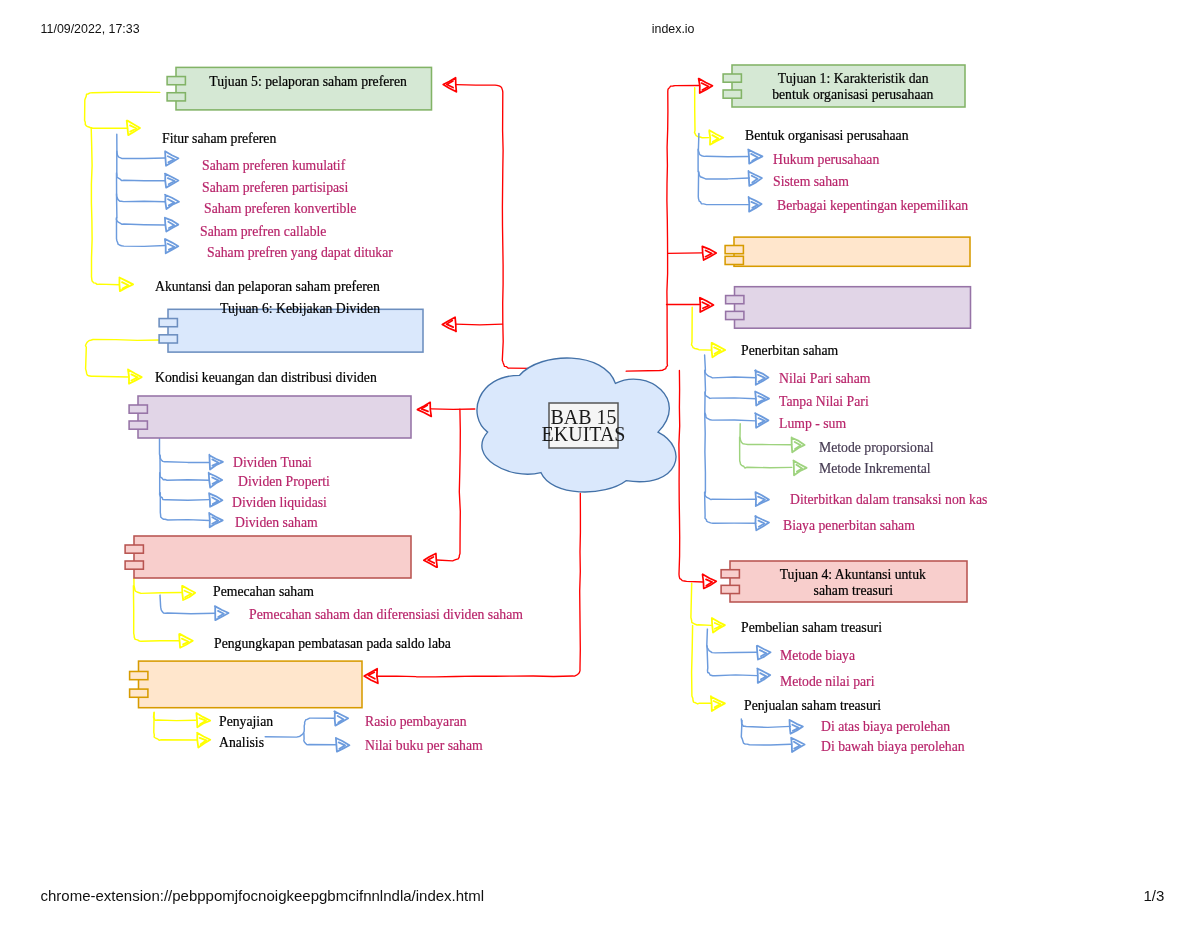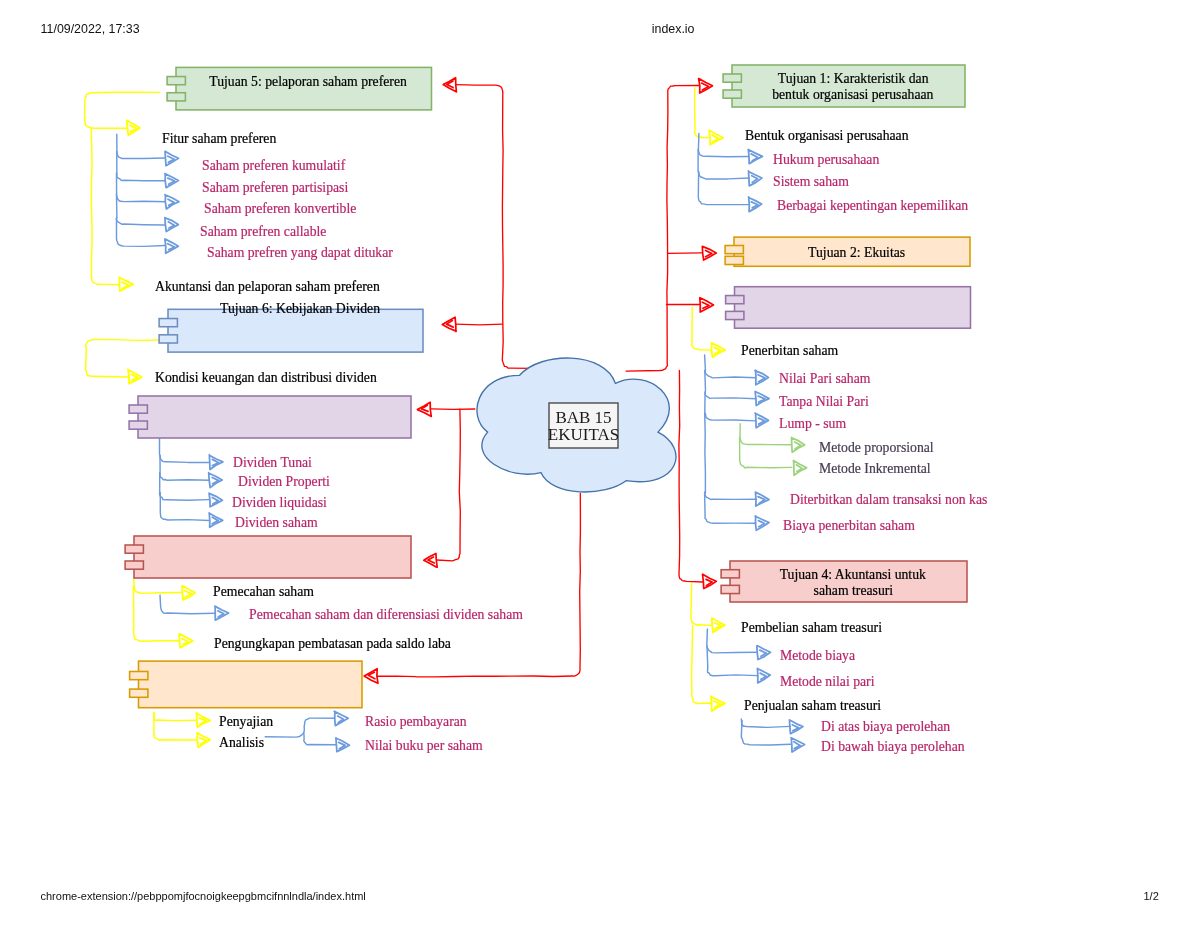--- a/index.html
+++ b/index.html
@@ -2,36 +2,36 @@
 <html><head>
 <meta charset="utf-8">
 <style>
   *{box-sizing:border-box;}
   html,body{margin:0;padding:0;}
   body{width:1200px;height:927px;background:#fff;overflow:hidden;position:relative;
        font-family:"Liberation Sans",sans-serif;-webkit-font-smoothing:antialiased;}
   .print-header{position:absolute;left:0;top:0;width:1200px;height:40px;font-size:12.4px;line-height:14px;color:#111;padding-left:16px;}
   .print-header .left{position:absolute;left:40.6px;top:22px;transform:translateZ(0);}
   .print-header .mid{position:absolute;left:651.8px;top:21.8px;transform:translateZ(0);}
-  .print-footer{position:absolute;left:0;top:880px;width:1200px;height:30px;font-size:11px;line-height:14px;color:#111;}
+  .print-footer{position:absolute;left:0;top:880px;width:1200px;height:30px;font-size:15px;line-height:14px;color:#111;}
   .print-footer .left{position:absolute;left:40.5px;top:9px;transform:translateZ(0);}
   .print-footer .right{position:absolute;left:1143.5px;top:9px;transform:translateZ(0);}
   #diagram{position:absolute;left:0;top:0;width:1200px;height:927px;}
   #textlayer{position:absolute;left:0;top:0;width:1200px;height:927px;}
   .node-text{position:absolute;display:flex;flex-direction:column;align-items:center;justify-content:center;
              font-family:"Liberation Serif",serif;font-size:14.6px;line-height:16px;color:#000;text-align:right;
              -webkit-text-stroke:0.22px #000;}
   .node-text>div{transform:scaleX(0.94) translateZ(0);height:16px;}
   .lbl{position:absolute;transform:translateY(-50%) scaleX(0.94) translateZ(0);transform-origin:left center;
        font-family:"Liberation Serif",serif;font-size:14.6px;line-height:18px;white-space:nowrap;}
   .lbl.black{color:#000;-webkit-text-stroke:0.22px #000;}
   .lbl.pink{color:#b8246a;-webkit-text-stroke:0.2px #b8246a;}
   .lbl.grey{color:#463b52;-webkit-text-stroke:0.2px #463b52;}
   #centertext{position:absolute;left:549px;top:403px;width:69px;height:45px;display:flex;flex-direction:column;
-              align-items:center;justify-content:center;font-family:"Liberation Serif",serif;font-size:17px;
+              align-items:center;justify-content:center;font-family:"Liberation Serif",serif;font-size:20px;
               line-height:17px;color:#1a1a1a;transform:translateZ(0);}
 </style>
 </head>
 <body>
 
 <div class="print-header">
   <span class="left">11/09/2022, 17:33</span>
   <span class="mid">index.io</span>
 </div>
 
@@ -414,23 +414,20 @@
 <div>Tujuan 5: pelaporan saham preferen</div>
 <div></div>
 </div>
 <div class="node-text" style="left:177px;top:299px;width:246px;height:34px">
 <div>Tujuan 6: Kebijakan Dividen</div>
 <div></div>
 </div>
 <div class="node-text" style="left:741px;top:65px;width:224px;height:42px">
 <div>Tujuan 1: Karakteristik dan</div>
 <div>bentuk organisasi perusahaan</div>
-</div>
-<div class="node-text" style="left:743px;top:237.1px;width:227px;height:29.2px">
-<div>Tujuan 2: Ekuitas</div>
 </div>
 <div class="node-text" style="left:739px;top:561px;width:228px;height:41px">
 <div>Tujuan 4: Akuntansi untuk</div>
 <div>saham treasuri</div>
 </div>
 <div class="lbl black" style="left:162px;top:137.5px">Fitur saham preferen</div>
 <div class="lbl pink" style="left:202px;top:165px">Saham preferen kumulatif</div>
 <div class="lbl pink" style="left:202px;top:187px">Saham preferen partisipasi</div>
 <div class="lbl pink" style="left:204px;top:208px">Saham preferen konvertible</div>
 <div class="lbl pink" style="left:200px;top:231px">Saham prefren callable</div>
@@ -467,14 +464,14 @@
 <div class="lbl pink" style="left:821.4px;top:725.5px">Di atas biaya perolehan</div>
 <div class="lbl pink" style="left:821.4px;top:745.6px">Di bawah biaya perolehan</div>
 <div id="centertext">
   <div>BAB 15</div>
   <div>EKUITAS</div>
 </div>
 </div>
 
 <div class="print-footer">
   <span class="left">chrome-extension://pebppomjfocnoigkeepgbmcifnnlndla/index.html</span>
-  <span class="right">1/2</span>
+  <span class="right">1/3</span>
 </div>
 
 </body></html>

